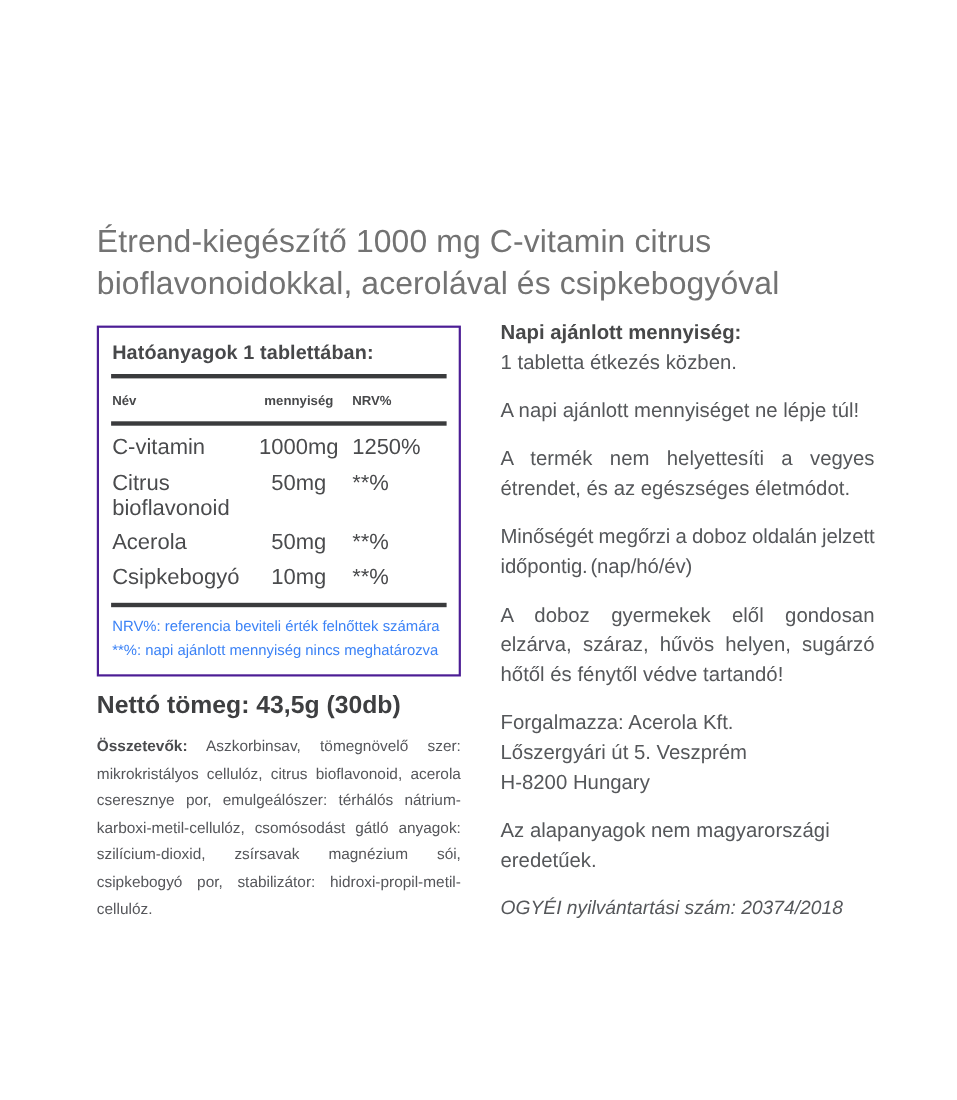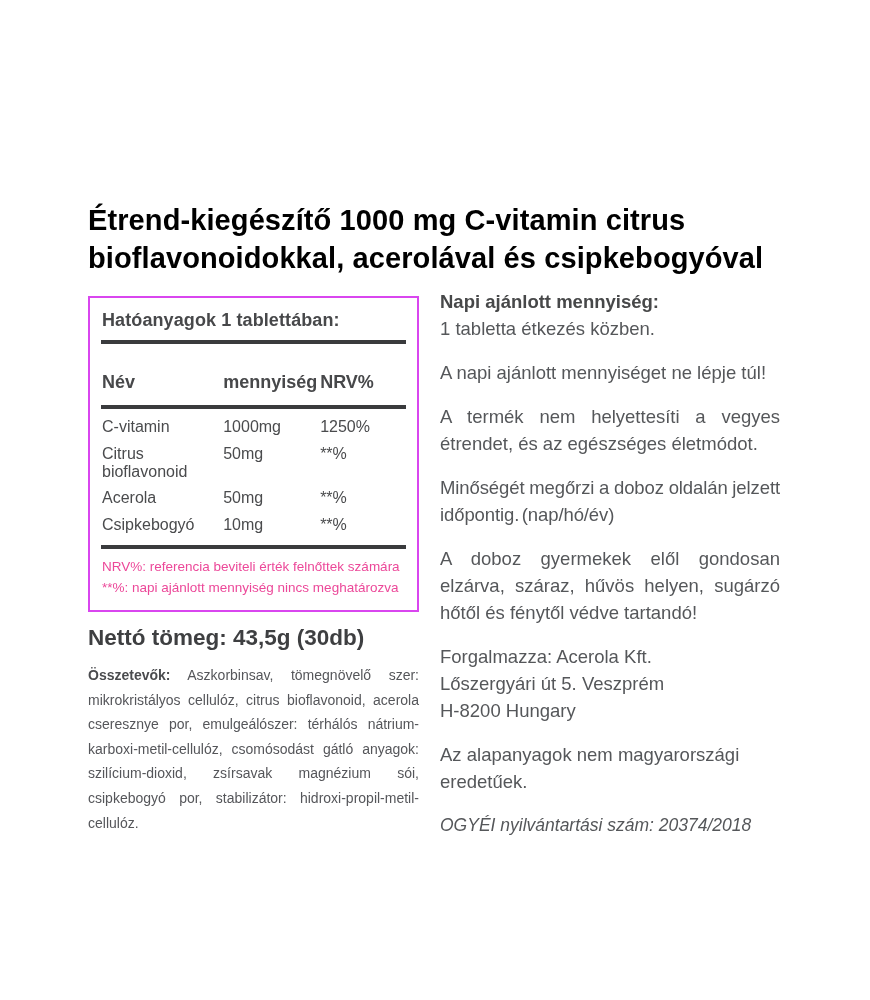--- a/index.html
+++ b/index.html
@@ -10,62 +10,62 @@
     position: relative;
     overflow: hidden;
   }
   .page { position: absolute; inset: 0; }
 
   
   .title {
     position: absolute;
     left: 88px; top: 201px; width: 722px;
     margin: 0;
-    font-size: 29px; font-weight: bold;
+    font-size: 29px; font-weight: normal;
     line-height: 38px;
-    color: #000000;
+    color: #737373;
     letter-spacing: 0.1px;
   }
 
   
   .left-col { position: absolute; left: 88px; top: 296px; width: 331px; }
 
   .facts {
-    border: 2px solid #d946ef;
+    border: 2px solid #4c1d95;
     color: #47484a;
     padding: 9px 11px 10px 11px;
     box-sizing: border-box;
   }
   .facts-title { font-size: 18px; font-weight: bold; padding: 3px 1px 9px 1px; letter-spacing: 0.1px; }
   .rule { height: 4px; background: #3a3b3d; }
-  .facts-header { display: flex; align-items: baseline; font-size: 18px; font-weight: bold; padding: 28px 1px 12px 1px; }
+  .facts-header { display: flex; align-items: baseline; font-size: 12px; font-weight: bold; padding: 13px 1px 12px 1px; }
   .col-name { width: 40%; text-align: left; }
-  .col-amt  { width: 32%; }
+  .col-amt  { width: 32%; text-align: center; }
   .col-nrv  { width: 28%; }
   .facts-body { padding: 5px 1px 7px 1px; }
-  .frow { display: flex; align-items: baseline; font-size: 16px; padding: 4px 0 4.5px 0; color: #4a4b4d; }
-  .footnotes { font-size: 13.5px; line-height: 21px; padding: 7px 1px 2px 1px; color: #ec4899; }
+  .frow { display: flex; align-items: baseline; font-size: 20px; padding: 4px 0 4.5px 0; color: #4a4b4d; }
+  .footnotes { font-size: 13.5px; line-height: 21px; padding: 7px 1px 2px 1px; color: #3b82f6; }
 
   .net-weight {
     margin: 13px 0 12px 0;
     font-size: 22.5px; font-weight: bold;
     color: #3e3f41;
   }
   .ingredients {
     margin: 12px 0 0 0;
     font-size: 14px;
     line-height: 24.6px;
     color: #55565a;
     text-align: justify;
   }
   .ing-label { font-weight: bold; color: #4a4b4e; }
 
   
   .right-col {
-    position: absolute; left: 440px; top: 288px; width: 340px;
+    position: absolute; left: 455px; top: 288px; width: 340px;
     font-size: 18.5px; line-height: 27px; color: #55575a;
   }
   .right-col p { margin: 0 0 0 0; }
   .right-col p + p { margin-top: 17px; }
   .bold-head { font-weight: bold; color: #474849; }
   .justify { text-align: justify; }
   .tight { text-align: justify; word-spacing: -2.5px; letter-spacing: -0.1px; }
   .reg-number { font-style: italic; font-size: 17.5px; }
 </style>
 </head>

